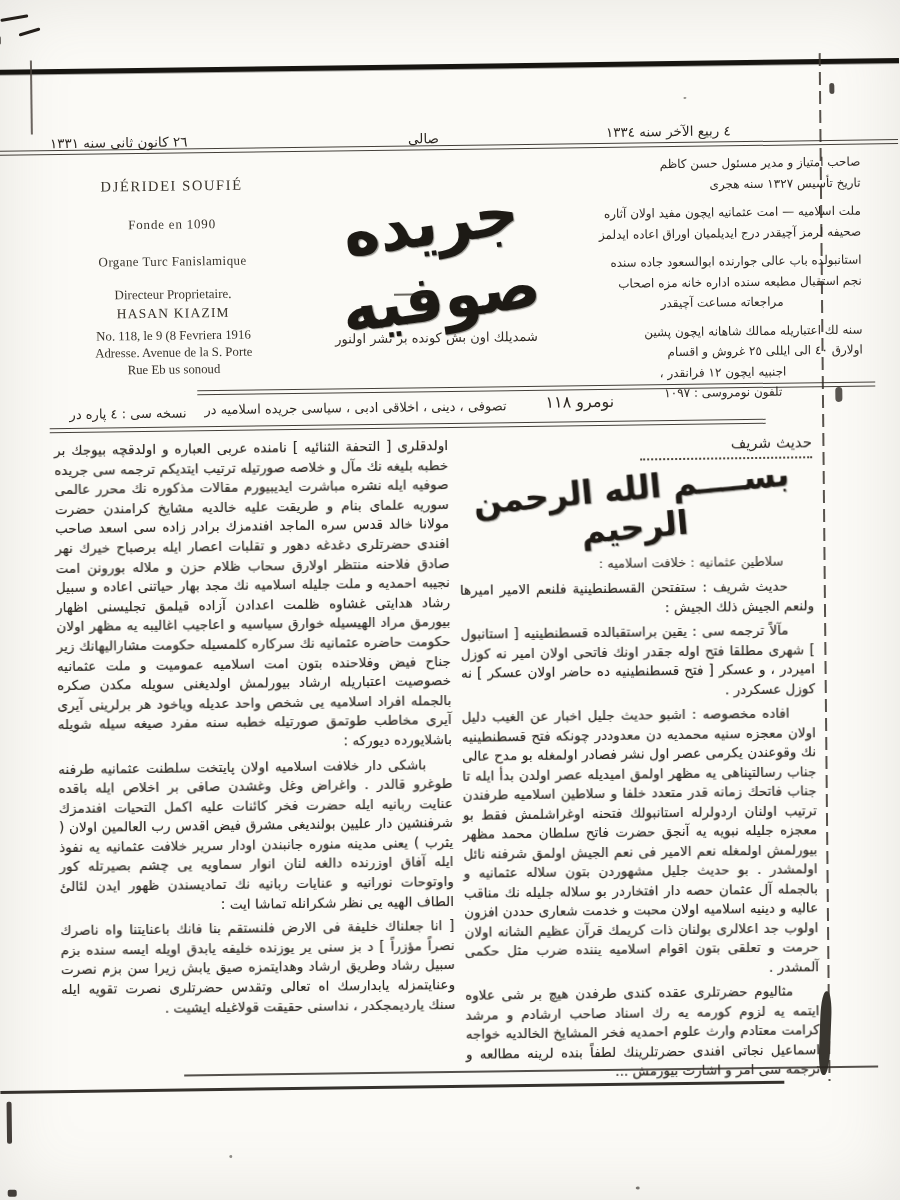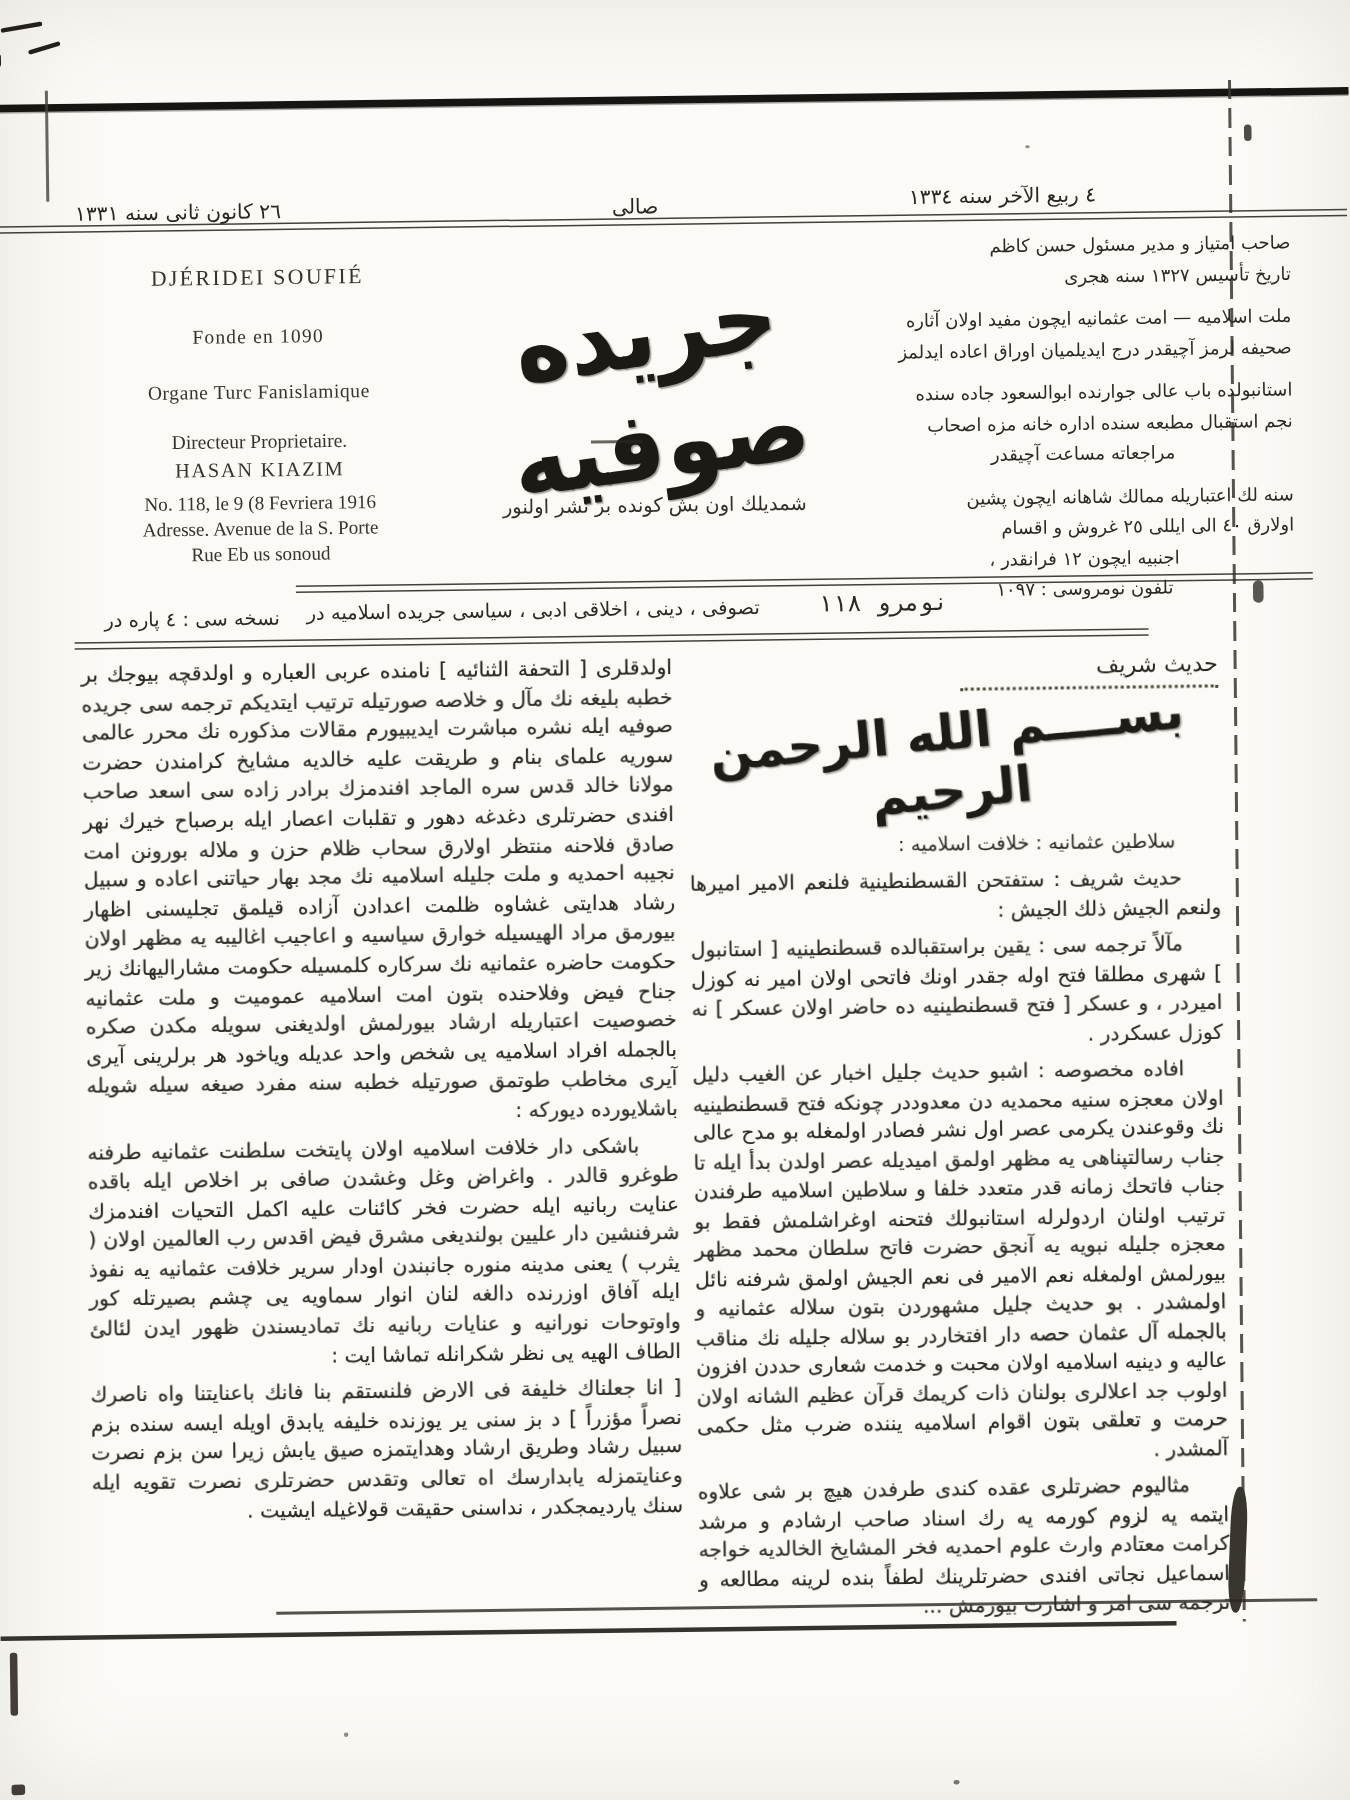--- a/index.html
+++ b/index.html
@@ -62,21 +62,21 @@
       text-shadow:1px 1px 1px rgba(29,26,21,.45);}
   .title-flourish{position:absolute;left:398px;top:293px;width:34px;height:2px;background:#2b2620;opacity:.7;}
   .subtitle{position:absolute;left:278px;top:330px;width:324px;text-align:center;font-size:13px;color:#332d26;}
 
   
   .info{position:absolute;left:586px;top:157px;width:280px;font-size:12px;line-height:20.5px;text-align:right;color:#2e2822;}
   .info .grp{margin-bottom:8px;}
   .info .center{text-align:center;}
 
   
-  .bar-numero{position:absolute;left:548px;top:394px;font-size:16px;white-space:nowrap;font-family:Liberation Mono, monospace;}
+  .bar-numero{position:absolute;left:548px;top:394px;font-size:16px;white-space:nowrap;}
   .bar-desc{position:absolute;left:172px;top:399px;width:372px;font-size:13px;white-space:nowrap;text-align:center;}
   .bar-price{position:absolute;left:72px;top:402px;font-size:13px;white-space:nowrap;}
 
   
   .col{position:absolute;filter:blur(.15px);}
   .col p{margin:0 0 5px;text-align:justify;text-align-last:right;color:#2c2721;
          text-shadow:.3px .3px .4px rgba(44,39,33,.4);}
   .col-left{left:56px;top:436px;width:394px;}
   .col-left p{font-size:13.6px;line-height:19.6px;text-indent:26px;}
   .col-left p.noindent{text-indent:0;}

